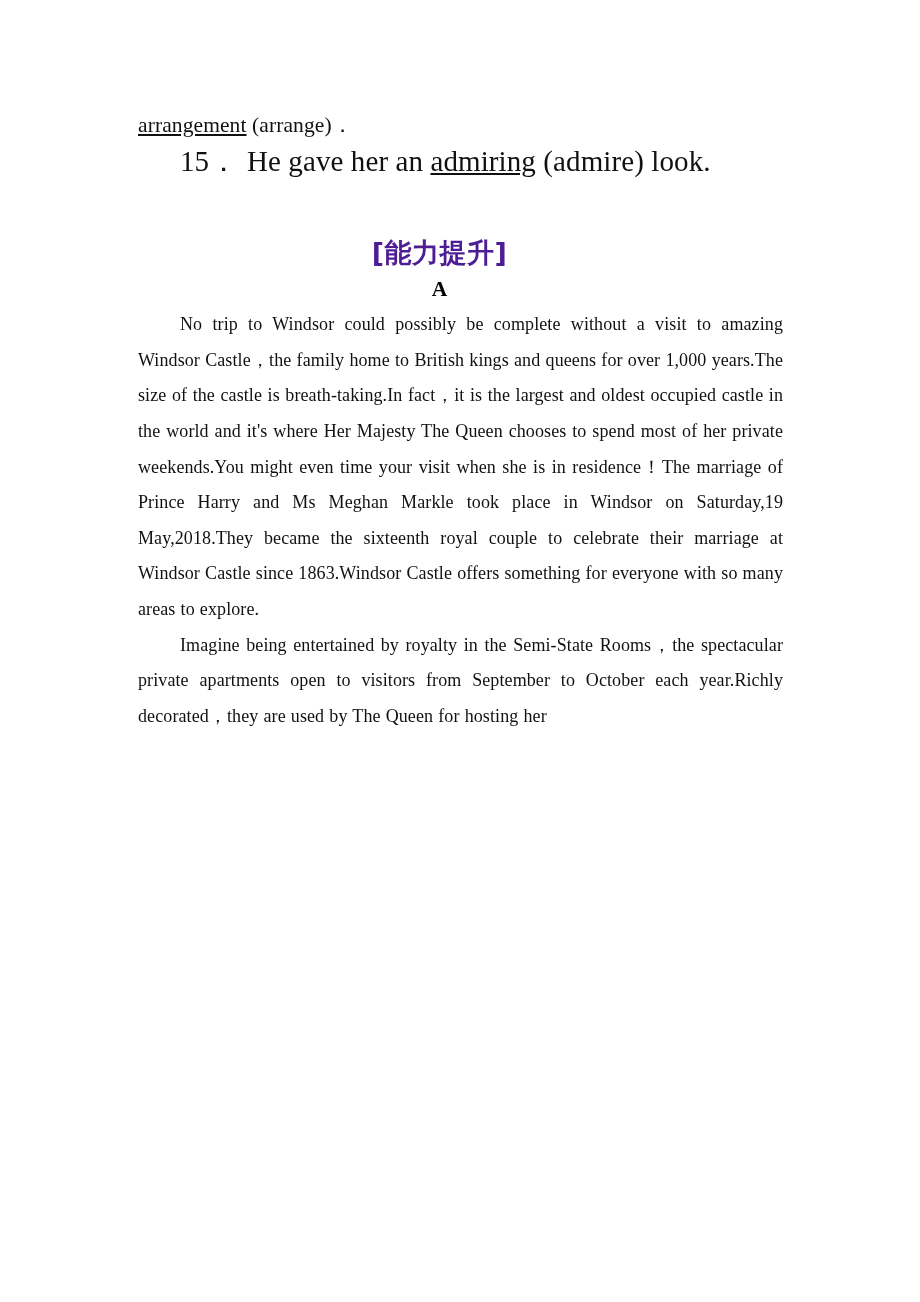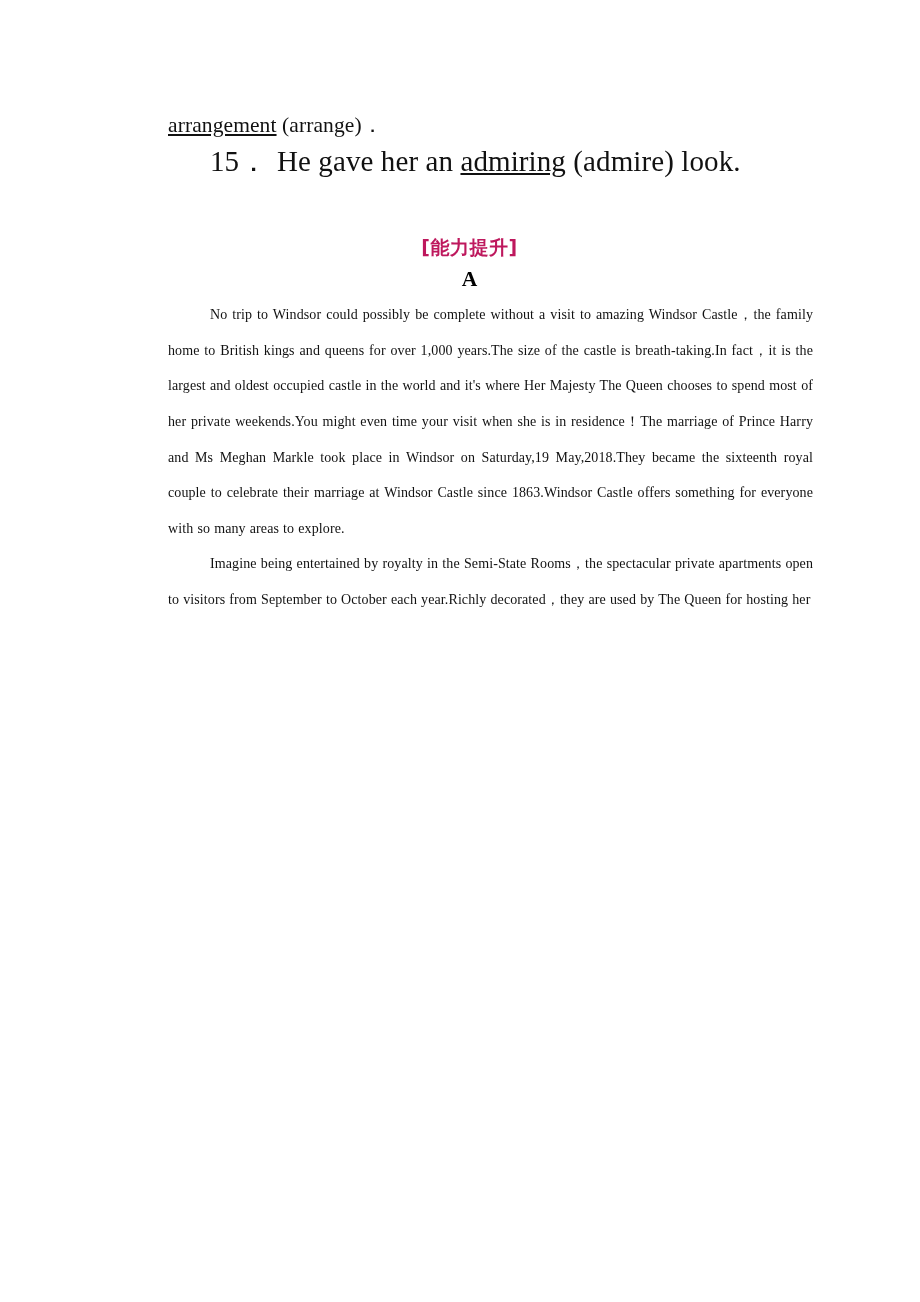--- a/index.html
+++ b/index.html
@@ -21,26 +21,25 @@
     position: relative;
     width: 920px;
     height: 1302px;
     padding: 0;
   }
   .content {
     position: absolute;
     left: 138px;
     top: 108px;
     width: 645px;
-    margin-left: 30px;
   }
 
   
   .line, .para {
-    font-size: 14px;
+    font-size: 18px;
     line-height: 35.6px;
     color: #111;
     margin: 0;
     letter-spacing: 0.1px;
   }
   .para {
     text-align: justify;
     text-justify: inter-word;
     text-indent: 42px;
     word-spacing: 0.5px;
@@ -70,25 +69,25 @@
   .numbered-line .gap {
     display: inline-block;
     width: 9px;
   }
 
   
   .section-heading {
     text-align: center;
     font-family: "DejaVu Sans", "Liberation Sans", sans-serif;
     font-weight: bold;
-    font-size: 19px;
+    font-size: 27px;
     letter-spacing: 0.5px;
     margin: 56px 0 0 0;
     padding-right: 42px;
-    color: #be185d;
+    color: #4c1d95;
   }
   .subsection {
     font-size: 21px;
     line-height: 35.6px;
     margin: 42px 0 0 0;
     padding-left: 17px;
     font-family: "Liberation Serif", "DejaVu Serif", serif;
   }
   .passage-label {
     text-align: center;

